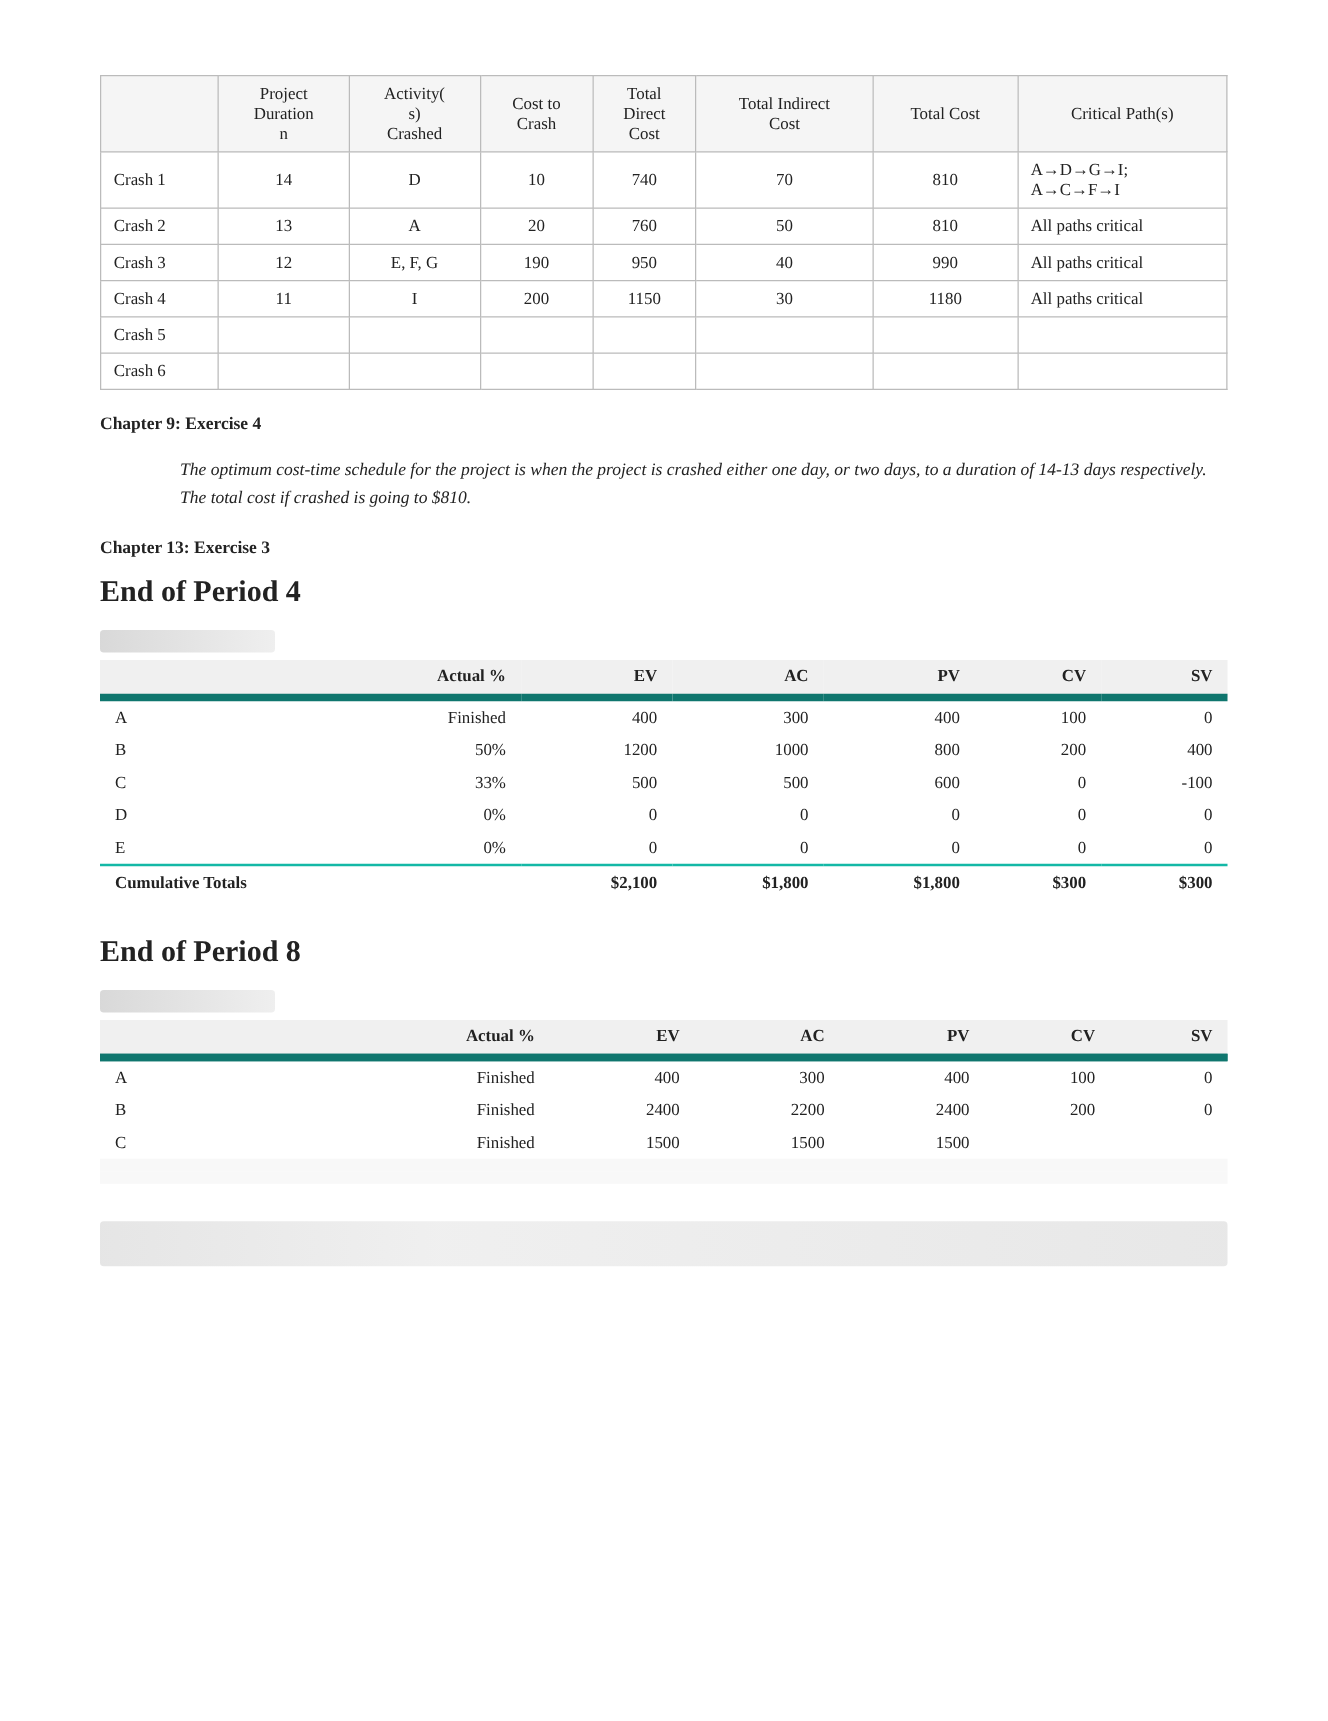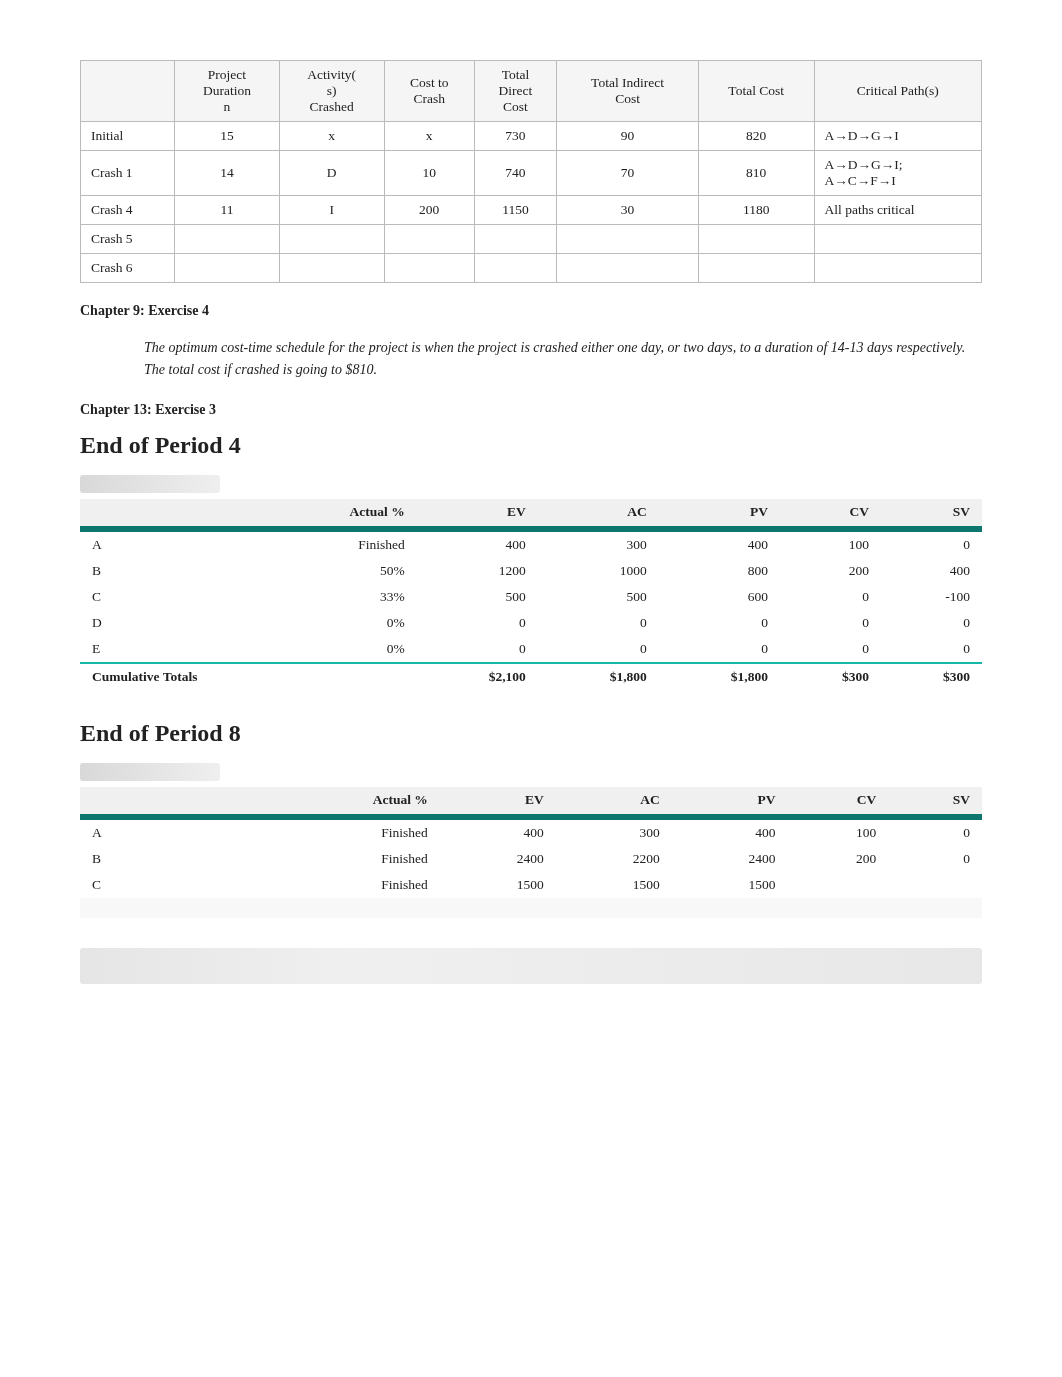--- a/index.html
+++ b/index.html
@@ -120,39 +120,49 @@
         <th>Project<br>Duration<br>n</th>
         <th>Activity(<br>s)<br>Crashed</th>
         <th>Cost to<br>Crash</th>
         <th>Total<br>Direct<br>Cost</th>
         <th>Total Indirect<br>Cost</th>
         <th>Total Cost</th>
         <th>Critical Path(s)</th>
       </tr>
     </thead>
     <tbody id="crash-table-body">
-    <tr>
-      <td>Initial</td>
-      <td>15</td>
-      <td>x</td>
-      <td>x</td>
-      <td>730</td>
-      <td>90</td>
-      <td>820</td>
-      <td class="critical-path">A→D→G→I</td>
-    </tr>
         <tr>
       <td>Crash 1</td>
       <td>14</td>
       <td>D</td>
       <td>10</td>
       <td>740</td>
       <td>70</td>
       <td>810</td>
       <td class="critical-path">A→D→G→I;<br>A→C→F→I</td>
+    </tr>
+        <tr>
+      <td>Crash 2</td>
+      <td>13</td>
+      <td>A</td>
+      <td>20</td>
+      <td>760</td>
+      <td>50</td>
+      <td>810</td>
+      <td class="critical-path">All paths critical</td>
+    </tr>
+        <tr>
+      <td>Crash 3</td>
+      <td>12</td>
+      <td>E, F, G</td>
+      <td>190</td>
+      <td>950</td>
+      <td>40</td>
+      <td>990</td>
+      <td class="critical-path">All paths critical</td>
     </tr>
         <tr>
       <td>Crash 4</td>
       <td>11</td>
       <td>I</td>
       <td>200</td>
       <td>1150</td>
       <td>30</td>
       <td>1180</td>
       <td class="critical-path">All paths critical</td>

